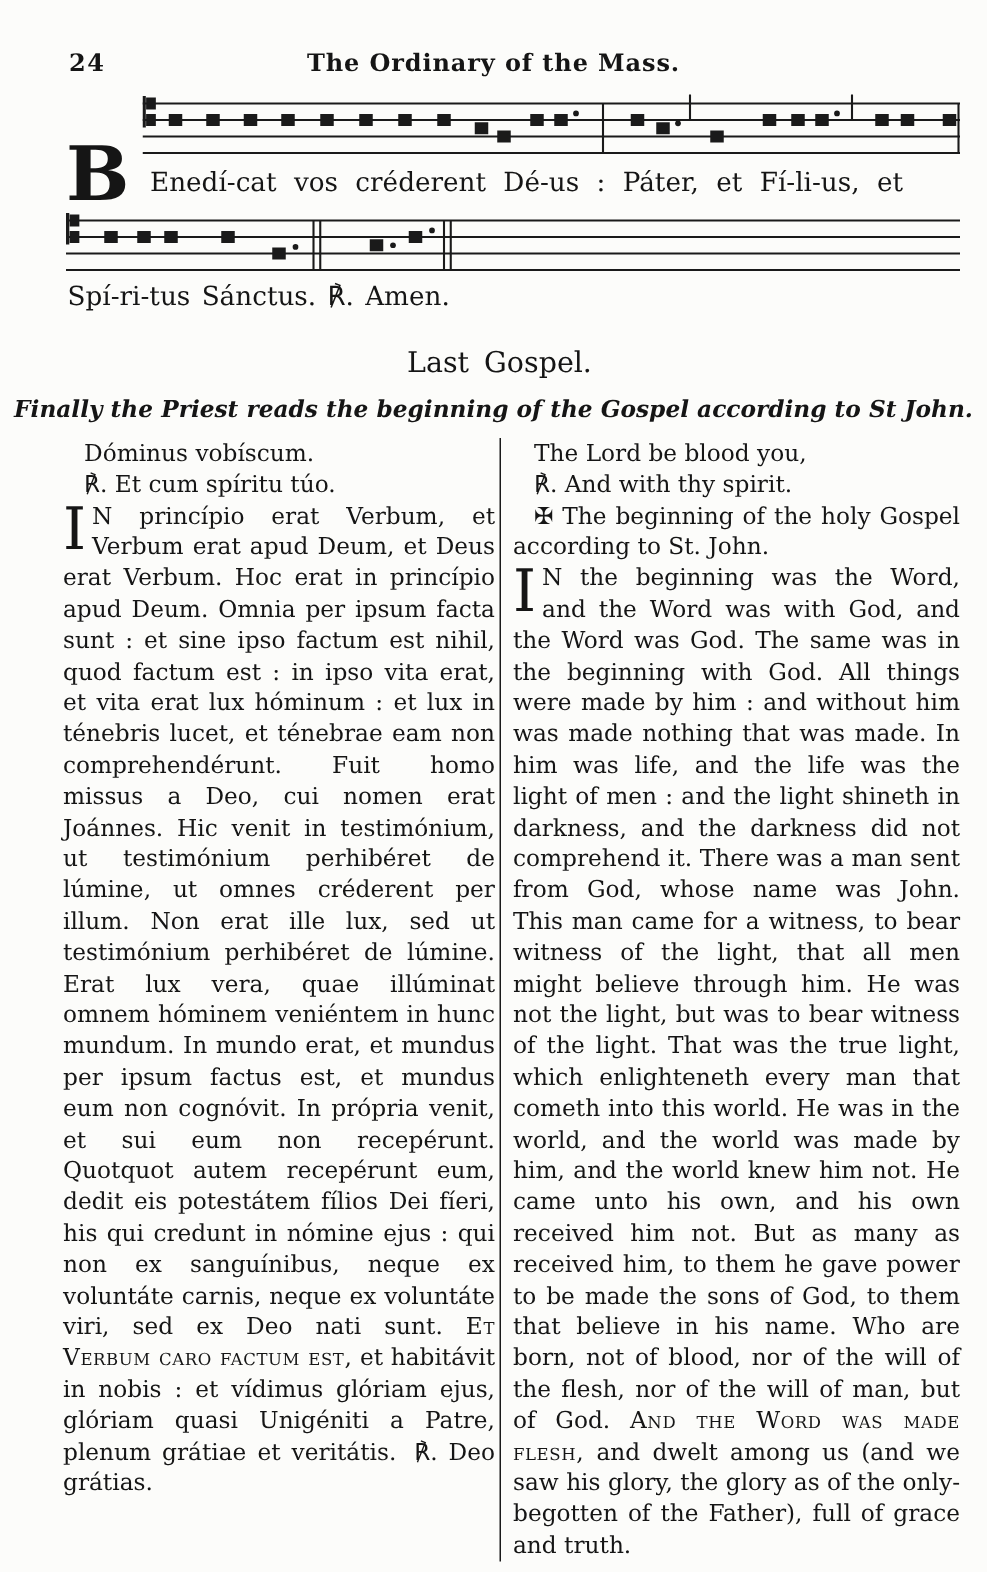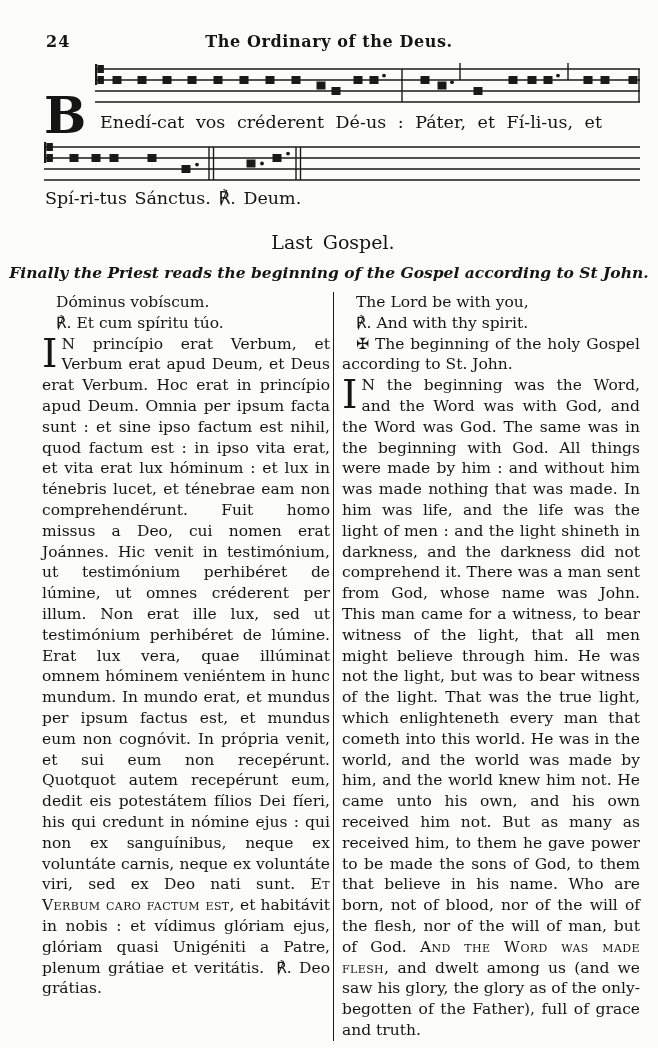--- a/index.html
+++ b/index.html
@@ -39,21 +39,21 @@
   .sc{font-variant:small-caps;letter-spacing:0.4px;}
   .inline-resp{margin-left:12px;}
 </style>
 </head>
 <body>
 
 <div class="page">
 
   <div class="header">
     <span class="pagenum">24</span>
-    <span class="running-title">The Ordinary of the Deus.</span>
+    <span class="running-title">The Ordinary of the Mass.</span>
   </div>
 
   <div class="dropcap-b">B</div>
   <div class="staff" style="left: 95px; top: 62px; width: 545px;"><svg width="545" height="52" viewBox="0 0 545 52">
         <line x1="0" y1="7" x2="545" y2="7" stroke="#1a1a1a" stroke-width="1.3"></line>
         <line x1="0" y1="18" x2="545" y2="18" stroke="#1a1a1a" stroke-width="1.3"></line>
         <line x1="0" y1="29" x2="545" y2="29" stroke="#1a1a1a" stroke-width="1.3"></line>
         <line x1="0" y1="40" x2="545" y2="40" stroke="#1a1a1a" stroke-width="1.3"></line>
         <rect x="0" y="2" width="2.2" height="21" fill="#1a1a1a"></rect>
         <rect x="2.4" y="3" width="6.5" height="8" fill="#1a1a1a"></rect>
@@ -104,37 +104,37 @@
         <rect x="202.5" y="19.5" width="9" height="8" fill="#1a1a1a"></rect>
         <rect x="228.5" y="14" width="9" height="8" fill="#1a1a1a"></rect>
         <circle cx="153" cy="24.6" r="1.9" fill="#1a1a1a"></circle>
         <circle cx="218" cy="23.5" r="1.9" fill="#1a1a1a"></circle>
         <circle cx="244" cy="13.6" r="1.9" fill="#1a1a1a"></circle>
         <line x1="165" y1="7" x2="165" y2="40" stroke="#1a1a1a" stroke-width="1.4"></line>
         <line x1="169.5" y1="7" x2="169.5" y2="40" stroke="#1a1a1a" stroke-width="1.4"></line>
         <line x1="252" y1="7" x2="252" y2="40" stroke="#1a1a1a" stroke-width="1.4"></line>
         <line x1="256.5" y1="7" x2="256.5" y2="40" stroke="#1a1a1a" stroke-width="1.4"></line>
       </svg></div>
-  <div class="lyric lyric2">Spí-ri-tus Sánctus. ℟. Deum.</div>
+  <div class="lyric lyric2">Spí-ri-tus Sánctus. ℟. Amen.</div>
 
   <h2 class="section-title">Last Gospel.</h2>
   <p class="rubric">Finally the Priest reads the beginning of the Gospel according to St John.</p>
 
   <div class="columns">
 
     <div class="col col-left">
       <p class="dlg">Dóminus vobíscum.</p>
       <p class="dlg">℟. Et cum spíritu túo.</p>
       <p class="gospel"><span class="initial">I</span><span>N princípio erat Verbum, et Verbum erat apud Deum, et Deus erat Verbum. Hoc erat in princípio apud Deum. Omnia per ipsum facta sunt : et sine ipso factum est nihil, quod factum est : in ipso vita erat, et vita erat lux hóminum : et lux in ténebris lucet, et ténebrae eam non comprehendérunt. Fuit homo missus a Deo, cui nomen erat Joánnes. Hic venit in testimónium, ut testimónium perhibéret de lúmine, ut omnes créderent per illum. Non erat ille lux, sed ut testimónium perhibéret de lúmine. Erat lux vera, quae illúminat omnem hóminem veniéntem in hunc mundum. In mundo erat, et mundus per ipsum factus est, et mundus eum non cognóvit. In própria venit, et sui eum non recepérunt. Quotquot autem recepérunt eum, dedit eis potestátem fílios Dei fíeri, his qui credunt in nómine ejus : qui non ex sanguínibus, neque ex voluntáte carnis, neque ex voluntáte viri, sed ex Deo nati sunt. </span><span class="sc">Et Verbum caro factum est,</span><span> et habitávit in nobis : et vídimus glóriam ejus, glóriam quasi Unigéniti a Patre, plenum grátiae et veritátis.</span><span class="inline-resp">℟. Deo grátias.</span></p>
     </div>
 
     <div class="rule"></div>
 
     <div class="col col-right">
-      <p class="dlg">The Lord be with you,</p>
+      <p class="dlg">The Lord be blood you,</p>
       <p class="dlg">℟. And with thy spirit.</p>
       <p class="dlg">✠ The beginning of the holy Gospel according to St. John.</p>
       <p class="gospel"><span class="initial">I</span><span>N the beginning was the Word, and the Word was with God, and the Word was God. The same was in the beginning with God. All things were made by him : and without him was made nothing that was made. In him was life, and the life was the light of men : and the light shineth in darkness, and the darkness did not comprehend it. There was a man sent from God, whose name was John. This man came for a witness, to bear witness of the light, that all men might believe through him. He was not the light, but was to bear witness of the light. That was the true light, which enlighteneth every man that cometh into this world. He was in the world, and the world was made by him, and the world knew him not. He came unto his own, and his own received him not. But as many as received him, to them he gave power to be made the sons of God, to them that believe in his name. Who are born, not of blood, nor of the will of the flesh, nor of the will of man, but of God. </span><span class="sc">And the Word was made flesh,</span><span> and dwelt among us (and we saw his glory, the glory as of the only-begotten of the Father), full of grace and truth.</span></p>
 
     </div>
 
   </div>
 </div>
 
 </body></html>

